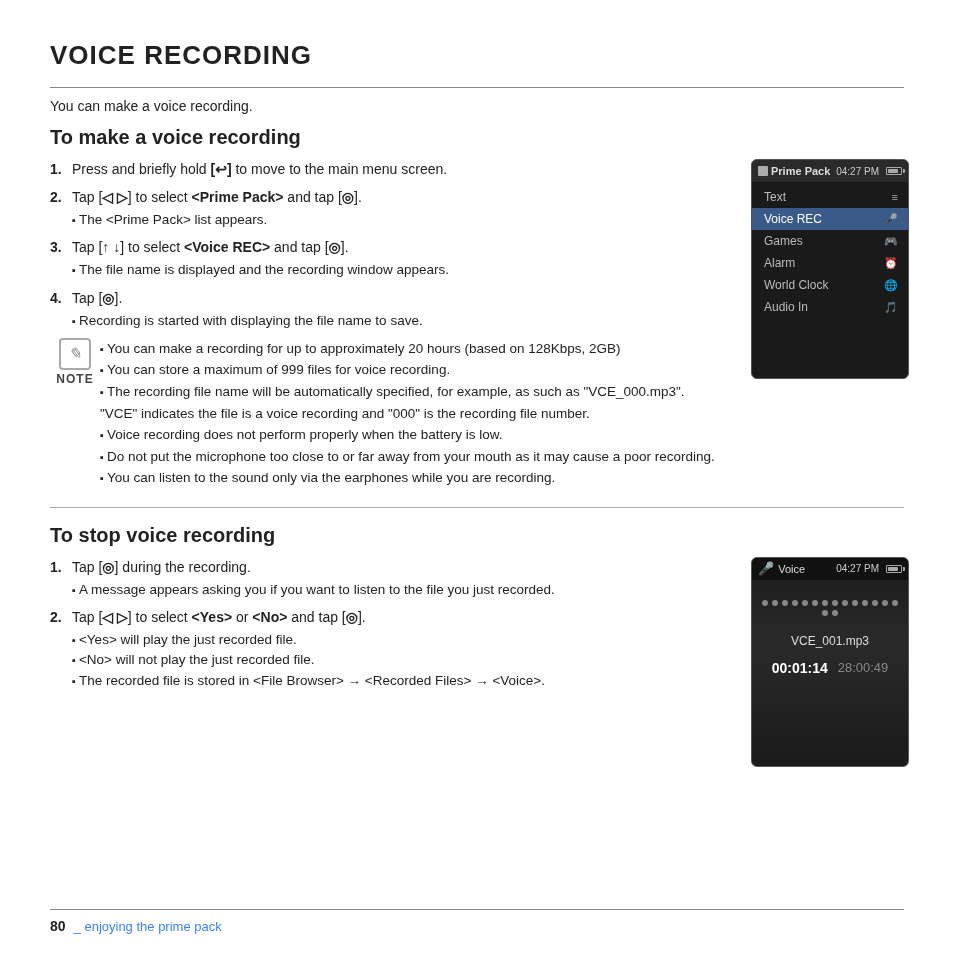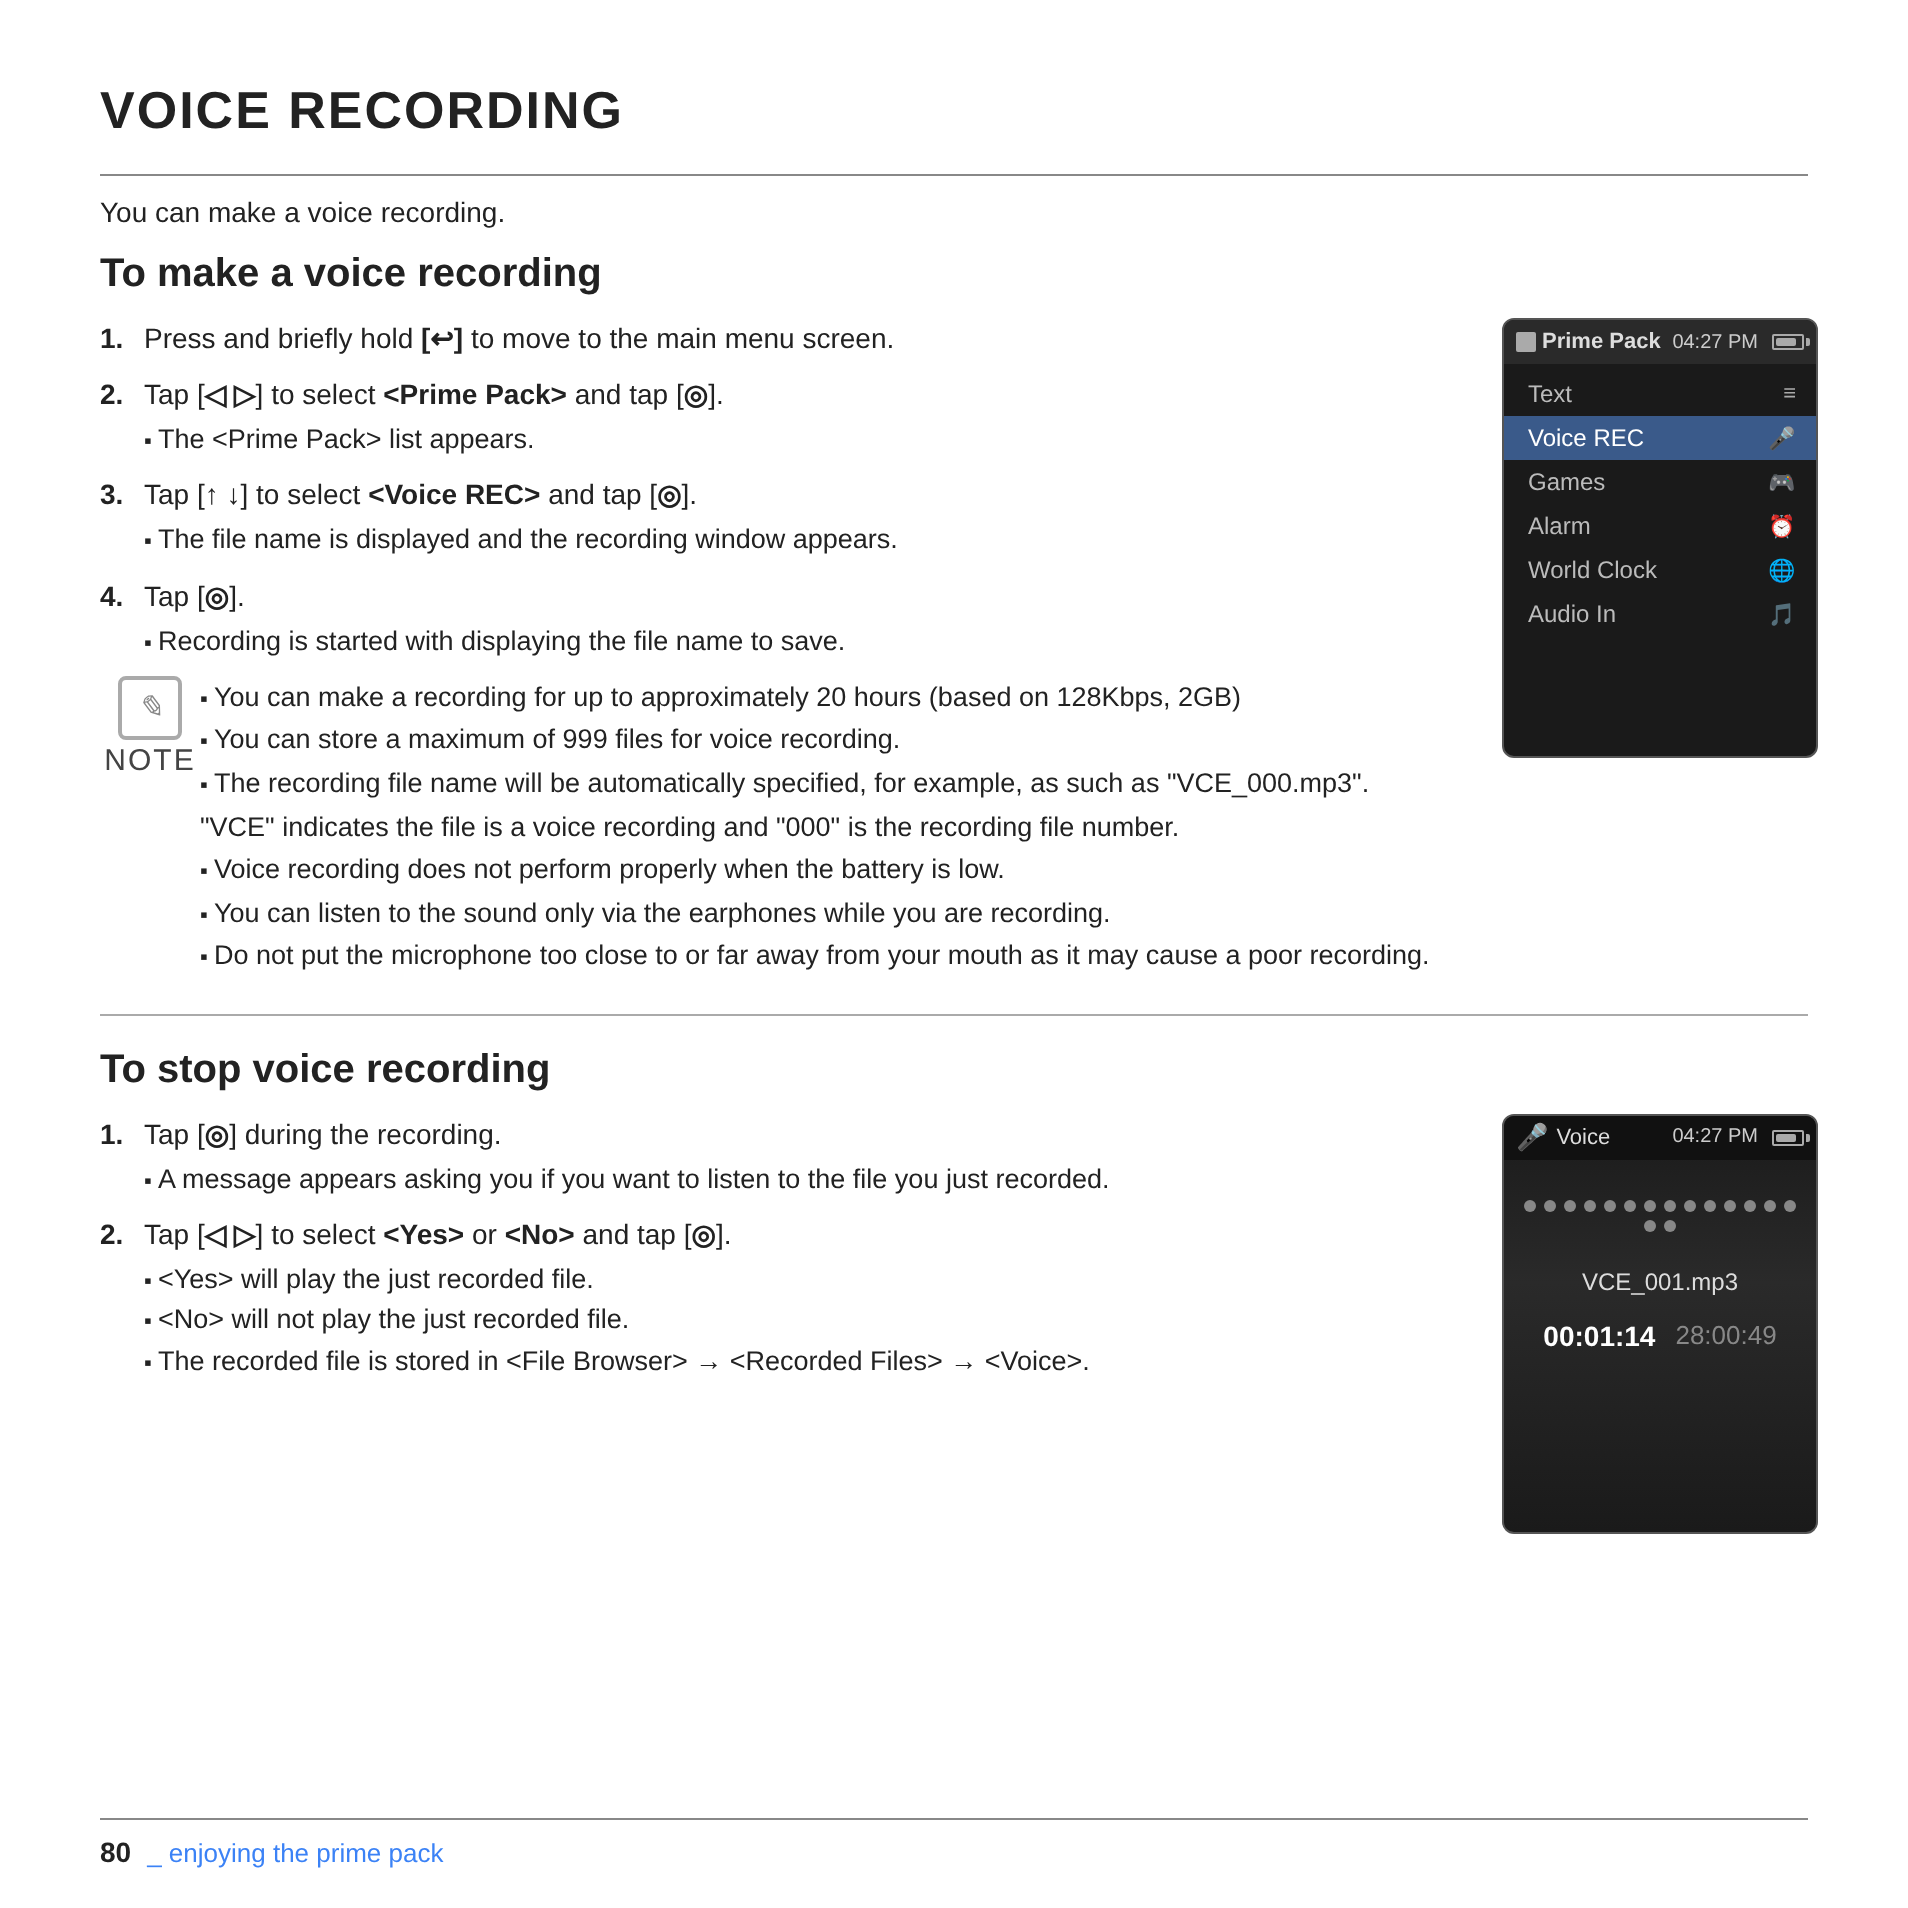--- a/index.html
+++ b/index.html
@@ -97,22 +97,22 @@
       border-radius: 4px;
       display: flex;
       align-items: center;
       justify-content: center;
       font-style: italic;
       font-size: 16px;
       color: #888;
       margin-bottom: 2px;
     }
     .note-label {
-      font-size: 15px;
-      font-weight: normal;
+      font-size: 12px;
+      font-weight: bold;
       color: #444;
       letter-spacing: 1px;
     }
     .note-content {
       font-size: 13.5px;
       line-height: 1.6;
     }
     .note-content li {
       list-style: none;
     }
@@ -360,22 +360,22 @@
             <div class="note-icon">
                 <i>✎</i>
               </div>
             <span class="note-label">NOTE</span>
           </div>
           <ul class="note-content">
             <li>You can make a recording for up to approximately 20 hours (based on 128Kbps, 2GB)</li>
             <li>You can store a maximum of 999 files for voice recording.</li>
             <li>The recording file name will be automatically specified, for example, as such as "VCE_000.mp3". "VCE" indicates the file is a voice recording and "000" is the recording file number.</li>
             <li>Voice recording does not perform properly when the battery is low.</li>
+            <li>Do not put the microphone too close to or far away from your mouth as it may cause a poor recording.</li>
             <li>You can listen to the sound only via the earphones while you are recording.</li>
-            <li>Do not put the microphone too close to or far away from your mouth as it may cause a poor recording.</li>
           </ul>
         </div>
 
       </div>
 
       <div class="device-col">
         <div class="device-screen-1">
           <div class="device-topbar">
             <div class="device-topbar-left">
               <div class="device-topbar-icon"></div>

